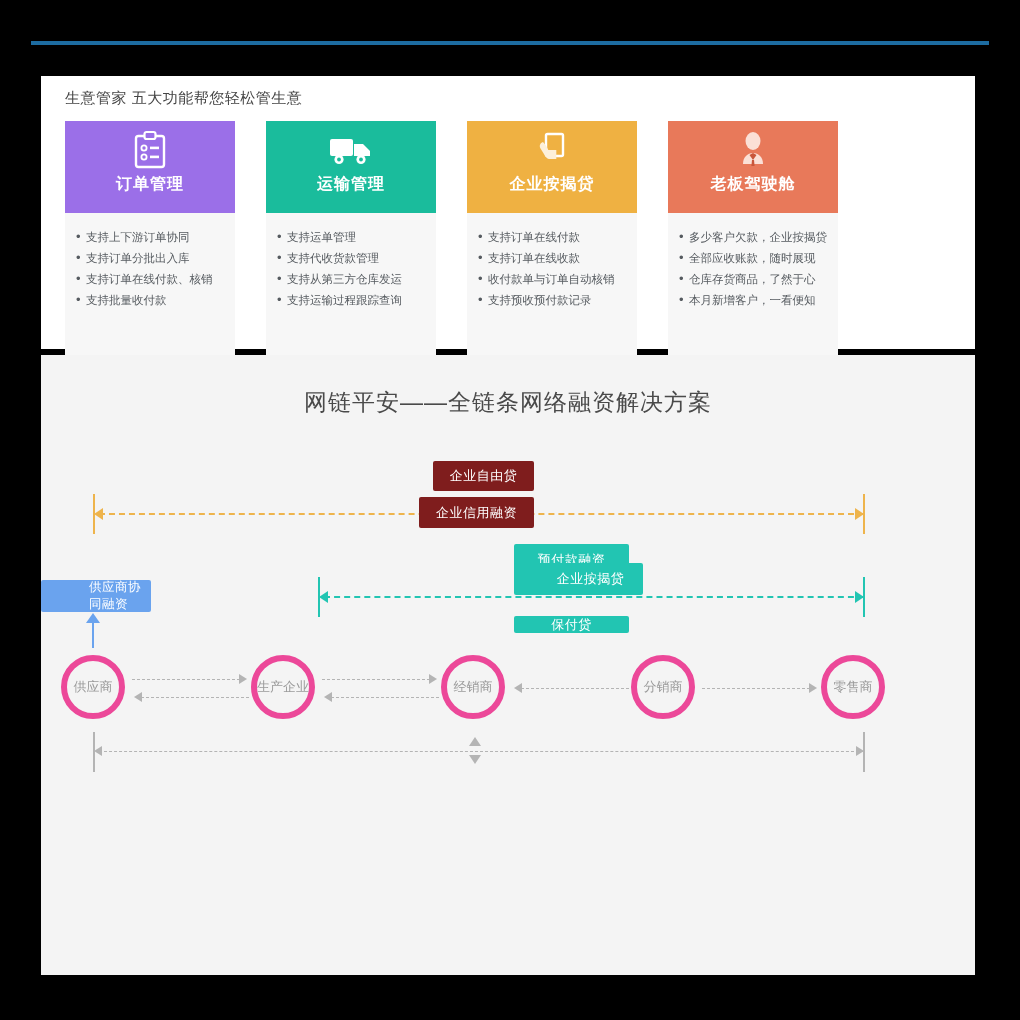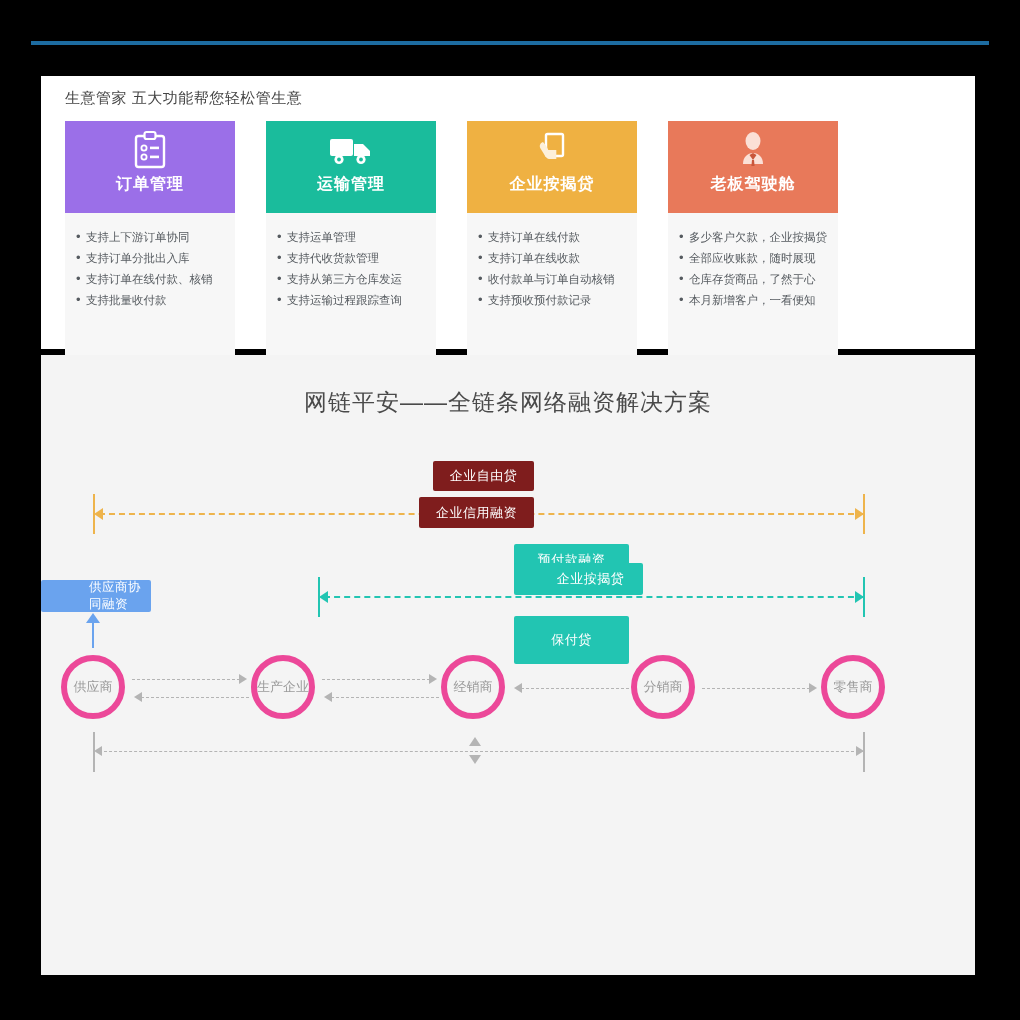--- a/index.html
+++ b/index.html
@@ -314,21 +314,21 @@
     <div class="pill pill-orange" style="left:378px; top:142px; width:115px; height:31px;">企业信用融资</div>
 
     <div class="vline" style="left:277px; top:222px; height:40px; background:#22c5b2;"></div>
     <div class="vline" style="left:822px; top:222px; height:40px; background:#22c5b2;"></div>
     <div class="hdash" style="left:283px; top:241px; width:540px; border-top-color:#22c5b2;"></div>
     <div class="tri" style="left:278px; top:236px; border-top:6px solid transparent; border-bottom:6px solid transparent; border-right:9px solid #22c5b2;"></div>
     <div class="tri" style="left:814px; top:236px; border-top:6px solid transparent; border-bottom:6px solid transparent; border-left:9px solid #22c5b2;"></div>
 
     <div class="pill pill-teal" style="left:473px; top:189px; width:115px; height:32px;">预付款融资</div>
     <div class="pill pill-teal" style="left:473px; top:208px; width:129px; height:32px;padding-left:24px;">企业按揭贷</div>
-    <div class="pill pill-teal" style="left:473px; top:261px; width:115px; height:48px;">保付贷</div>
+    <div class="pill pill-teal" style="left:473px; top:261px; width:115px; height:17px;">保付贷</div>
 
     <div class="pill pill-blue" style="left:0px; top:225px; width:110px; height:32px; font-size:12.5px;">供应商协同融资</div>
     <div class="vline" style="left:51px; top:265px; height:28px; background:#6aa3ee;"></div>
     <div class="tri" style="left:45px; top:258px; border-left:7px solid transparent; border-right:7px solid transparent; border-bottom:10px solid #6aa3ee;"></div>
 
     <div class="node" style="left:20px; top:300px;">供应商</div>
     <div class="node" style="left:210px; top:300px;">生产企业</div>
     <div class="node" style="left:400px; top:300px;">经销商</div>
     <div class="node" style="left:590px; top:300px;">分销商</div>
     <div class="node" style="left:780px; top:300px;">零售商</div>

